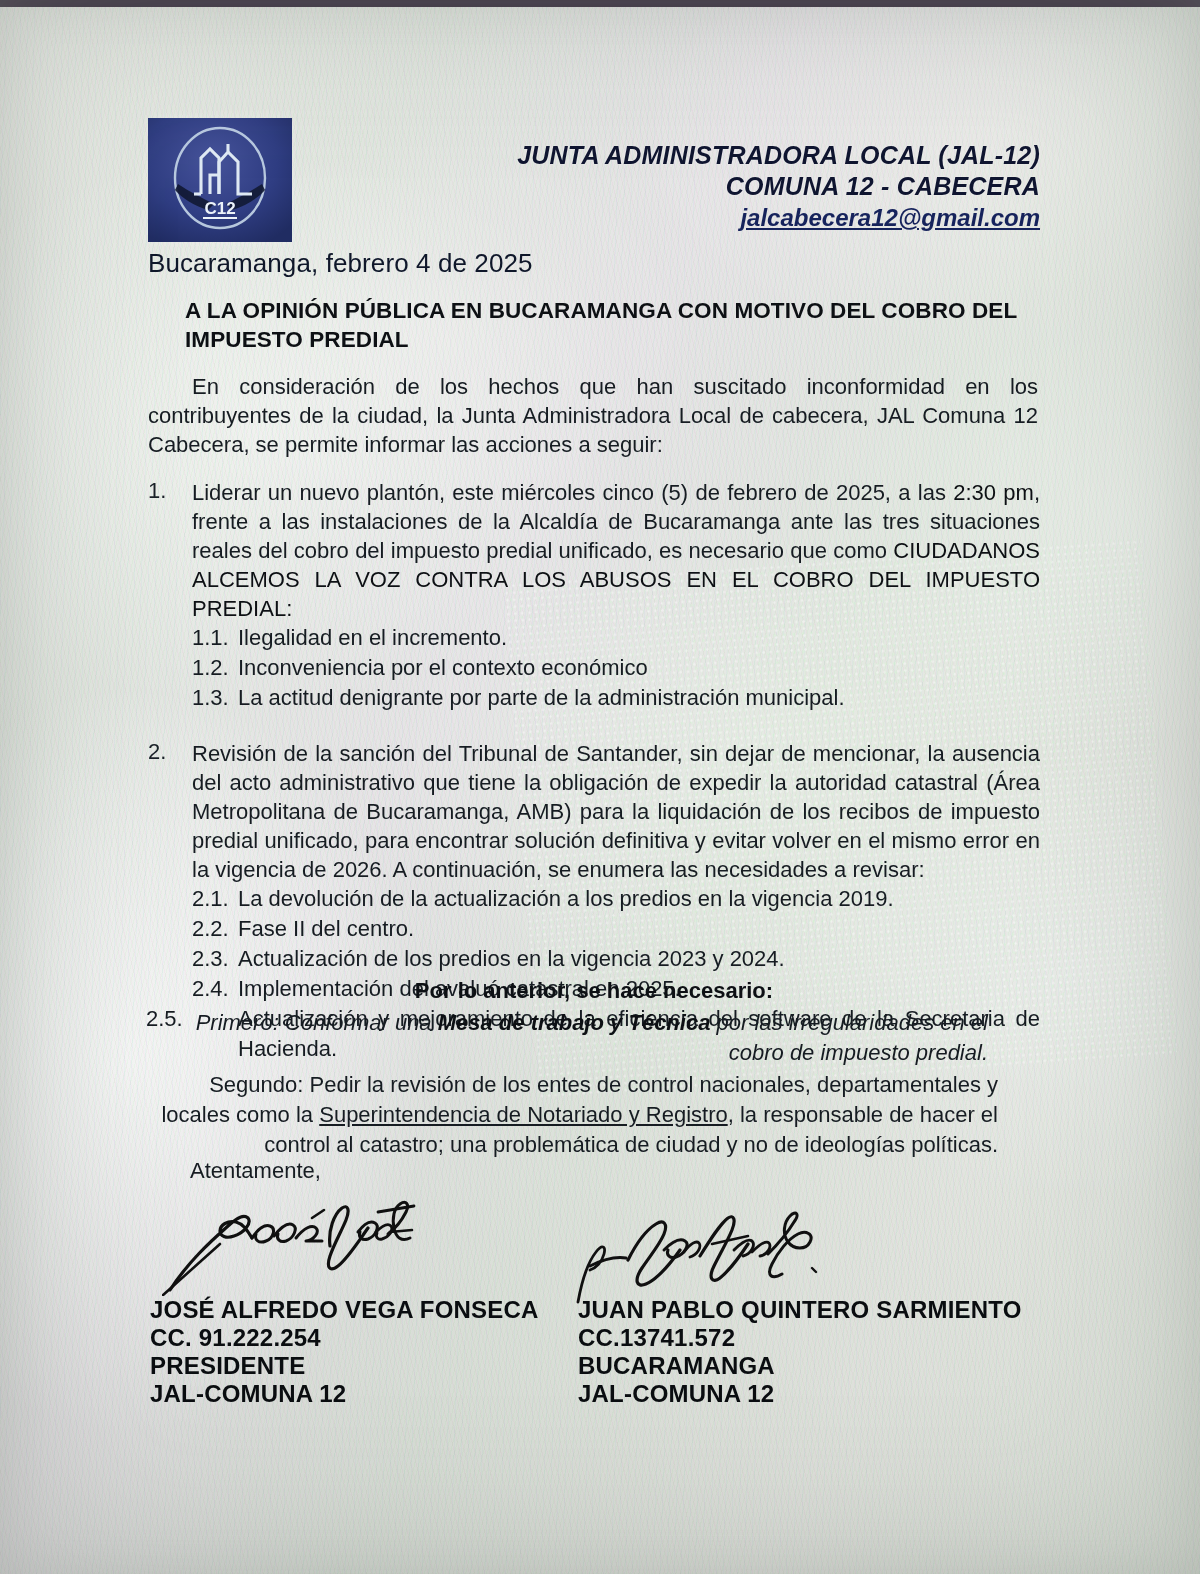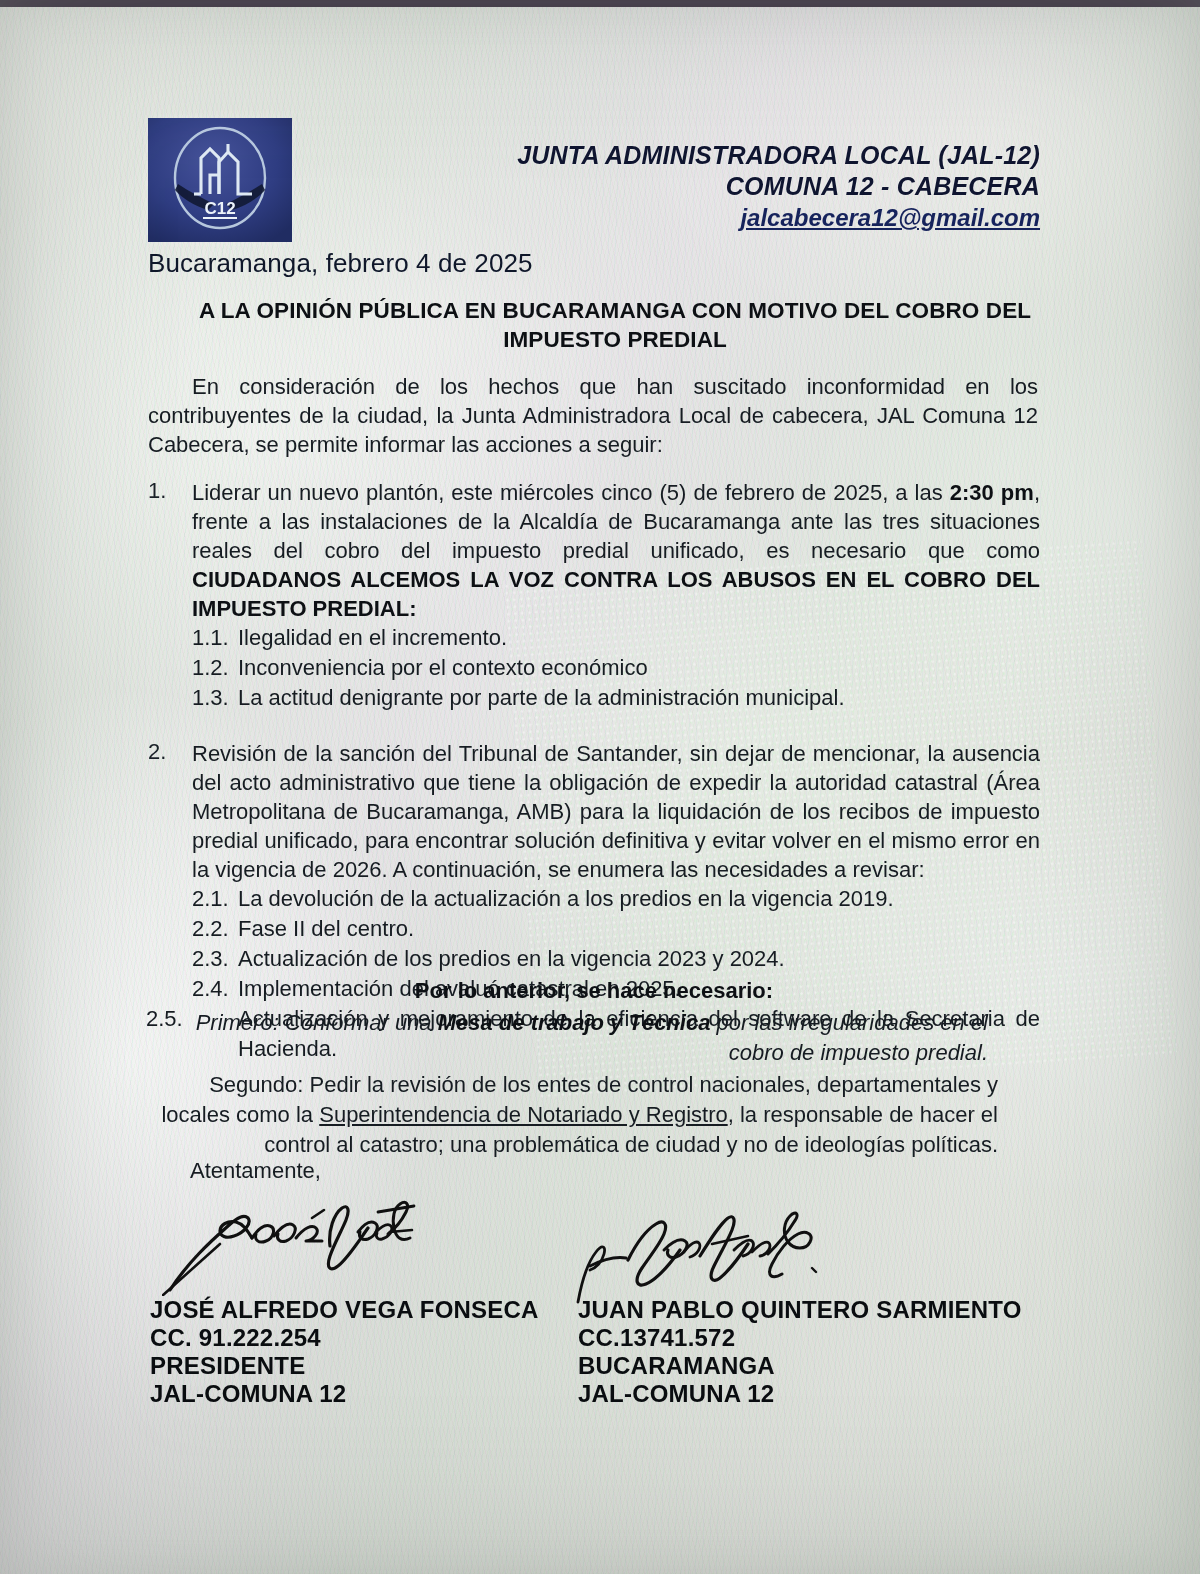--- a/index.html
+++ b/index.html
@@ -98,36 +98,36 @@
     color:#16235c;text-decoration:underline;text-underline-offset:2px;
   }
 
   #datum{
     position:absolute;left:148px;top:248px;font-size:26px;color:#0f172a;
     letter-spacing:.1px;
   }
 
   #title{
     position:absolute;left:185px;top:296px;width:860px;
-    text-align:center;font-weight:bold;font-size:22.5px;line-height:29px;
+    font-weight:bold;font-size:22.5px;line-height:29px;
     letter-spacing:.1px;color:#0d1014;
   }
 
   #intro{
     position:absolute;left:148px;top:372px;width:890px;
     font-size:22px;line-height:29px;text-align:justify;text-indent:44px;
     color:#161c22;
   }
 
   
   #list{position:absolute;left:148px;top:478px;width:892px;}
   .item{position:relative;margin-bottom:14px;}
   .num{position:absolute;left:0;top:0;width:30px;font-size:22px;color:#1a2028;}
   .body{margin-left:44px;font-size:22px;line-height:29px;text-align:justify;color:#161c22;}
-  .body b{font-weight:bold;color:#0d1014;}
+  .body b{font-weight:normal;color:#0d1014;}
   .sub{
     margin-left:44px;font-size:22px;line-height:30px;color:#161c22;
     text-indent:0;
   }
   .sub .sn{display:inline-block;min-width:46px;}
   .sub.wrap{padding-left:46px;text-indent:-46px;text-align:justify;}
 
   #centerbold{
     position:absolute;left:148px;top:978px;width:892px;text-align:center;
     font-weight:bold;font-size:22px;color:#0d1014;

